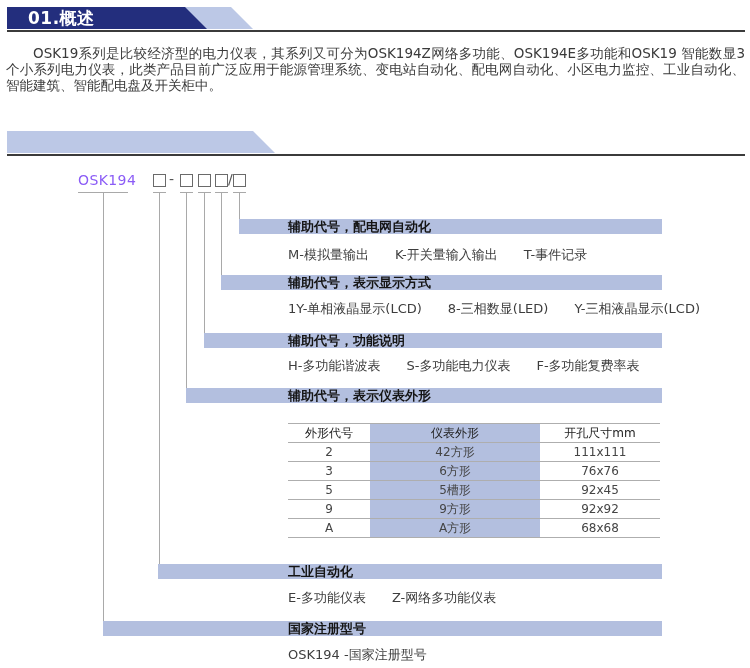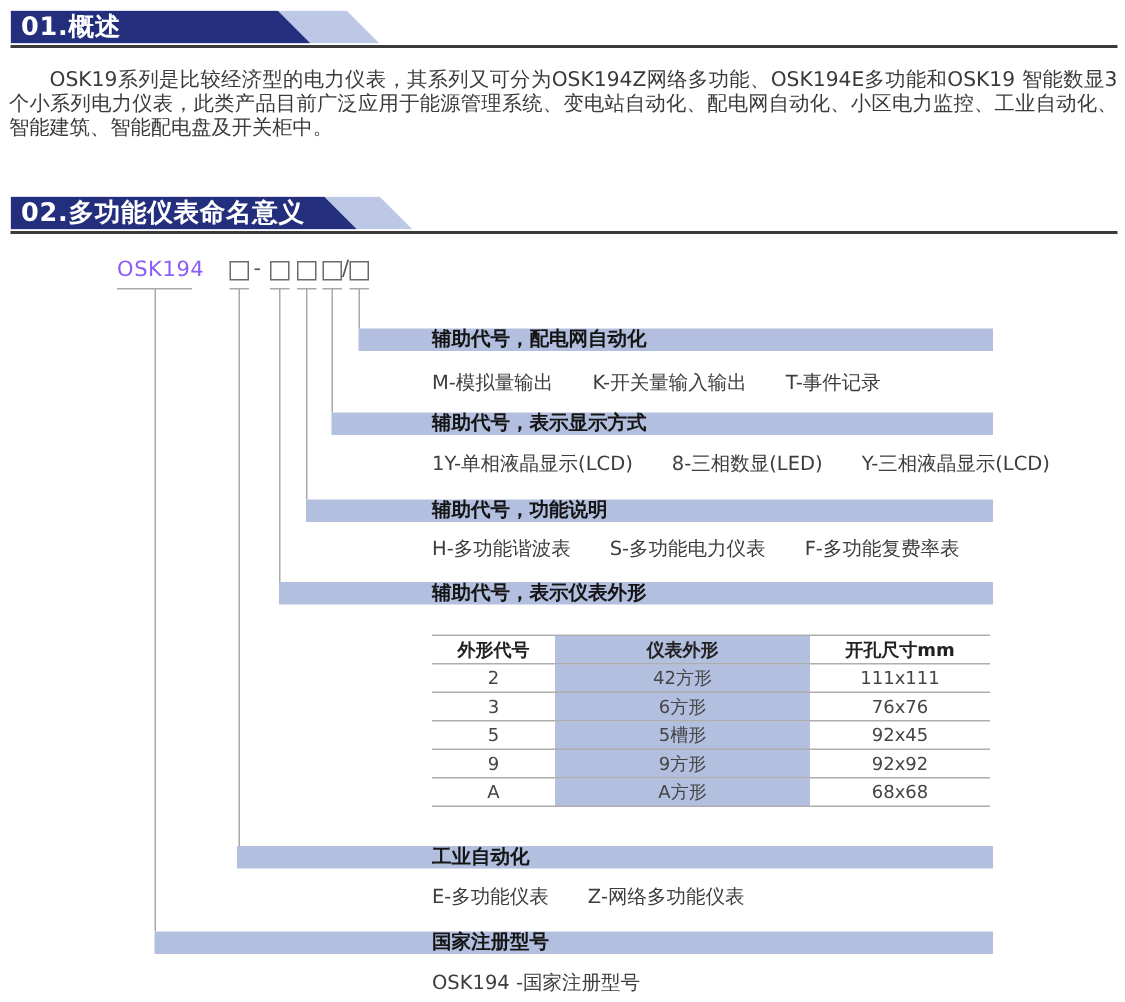--- a/index.html
+++ b/index.html
@@ -6,21 +6,21 @@
   body{
     width:750px;height:668px;position:relative;background:#ffffff;overflow:hidden;
     font-family:"DejaVu Sans","Liberation Sans",sans-serif;
   }
   
   .sec-head{position:absolute;left:7px;width:738px;height:25px;}
   .head-accent{position:absolute;left:0;top:0;height:22px;background:#bcc8e6;
     clip-path:polygon(0 0,calc(100% - 22px) 0,100% 100%,0 100%);}
   .head-navy{position:absolute;left:0;top:0;height:22px;background:#232e7d;
     clip-path:polygon(0 0,calc(100% - 22px) 0,100% 100%,0 100%);}
-  .head-text{display:block;padding-left:7px;font-size:17px;font-weight:bold;
+  .head-text{display:block;padding-left:21px;font-size:17px;font-weight:bold;
     color:#ffffff;line-height:22px;letter-spacing:0.5px;white-space:nowrap;}
   .head-rule{position:absolute;left:0;top:23px;width:738px;height:2px;background:#3b3b3b;}
   
   .para{position:absolute;left:6px;top:45px;width:739px;margin:0;
     font-size:13.5px;line-height:16px;color:#3a3a3a;text-indent:2em;text-align:justify;}
   
   .model{position:absolute;left:78px;top:172px;font-size:14px;color:#8b5cf6;letter-spacing:0.4px;}
   .codebox{position:absolute;top:174px;width:11px;height:11px;border:1.5px solid #6a6a6a;background:#fff;}
   .sep{position:absolute;top:171px;font-size:14px;color:#555;}
   .tick{position:absolute;top:192px;height:1px;background:#a9a9a9;}
@@ -28,41 +28,38 @@
   .bar{position:absolute;height:15px;background:#b3bfdf;}
   .bar-title{position:absolute;left:288px;font-size:13px;font-weight:bold;
     color:#151515;line-height:15px;white-space:nowrap;}
   .items{position:absolute;left:288px;font-size:13px;color:#3d3d3d;white-space:nowrap;}
   .items span{margin-right:26px;}
   
   .shape-table{position:absolute;left:288px;top:423px;width:372px;border-collapse:collapse;table-layout:fixed;}
   .shape-table td{height:18px;padding:0;text-align:center;vertical-align:middle;
     font-size:12px;color:#454545;border-top:1px solid #aeaeae;}
   .shape-table tr:last-child td{border-bottom:1px solid #aeaeae;}
-  .shape-table tr.thead td{font-weight:bold;color:#222222;}
+  .shape-table tr.thead td{font-weight:normal;color:#222222;}
   .shape-table td.mid{background:#b3bfdf;}
 </style>
 </head>
 <body>
 
 <div class="sec-head" style="top:7px">
   <div class="head-accent" style="width:246px"></div>
   <div class="head-navy" style="width:200px">
     <span class="head-text">01.概述</span>
   </div>
   <div class="head-rule"></div>
 </div>
 
 <p class="para">OSK19系列是比较经济型的电力仪表，其系列又可分为OSK194Z网络多功能、OSK194E多功能和OSK19 智能数显3个小系列电力仪表，此类产品目前广泛应用于能源管理系统、变电站自动化、配电网自动化、小区电力监控、工业自动化、智能建筑、智能配电盘及开关柜中。</p>
 
 <div class="sec-head" style="top:131px">
   <div class="head-accent" style="width:268px"></div>
-  <div class="head-navy" style="width:231px">
-    <span class="head-text">02.多功能仪表命名意义</span>
-  </div>
   <div class="head-rule"></div>
 </div>
 
 <div class="model">OSK194</div>
 <div class="codebox" style="left:153px"></div>
 <span class="sep" style="left:169px">-</span>
 <div class="codebox" style="left:180px"></div>
 <div class="codebox" style="left:198px"></div>
 <div class="codebox" style="left:215px"></div>
 <span class="sep" style="left:228px">/</span>

